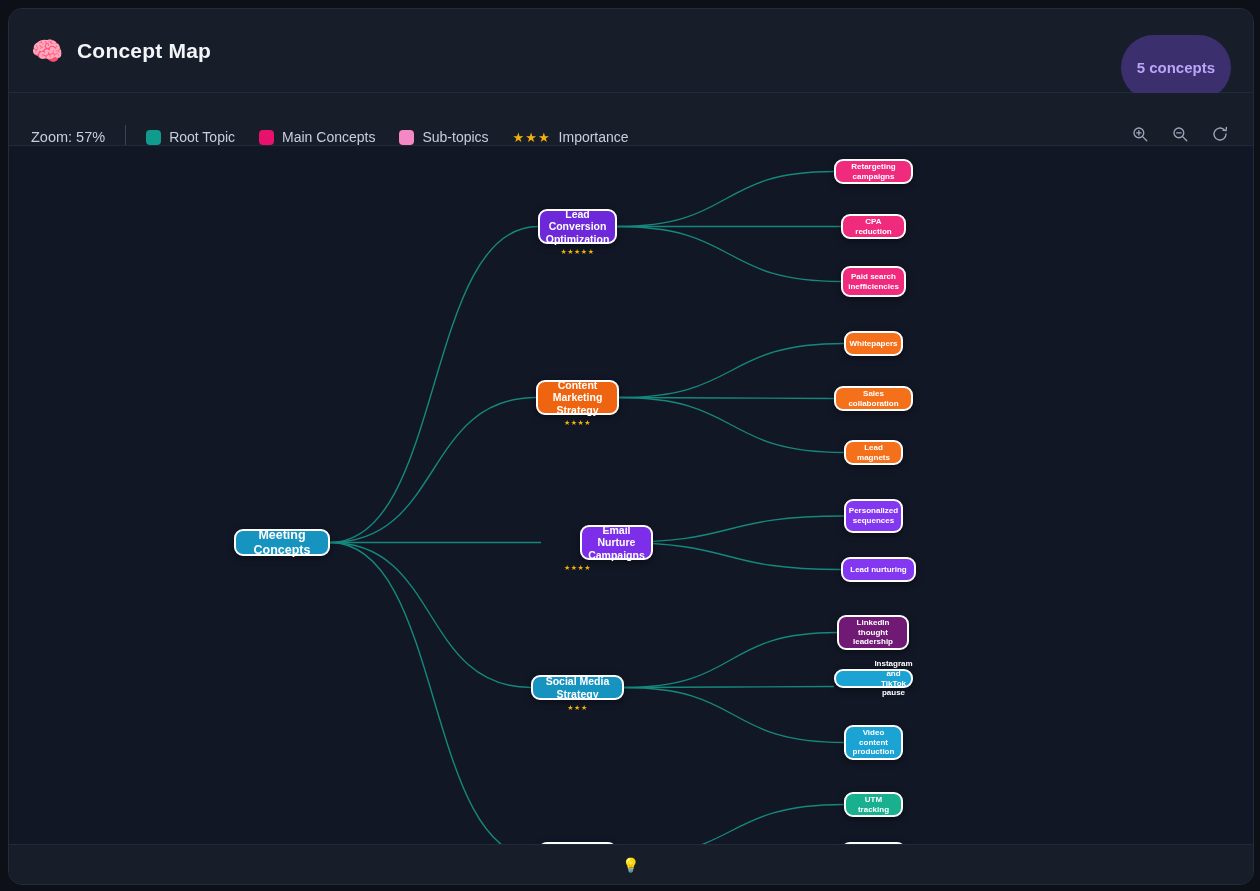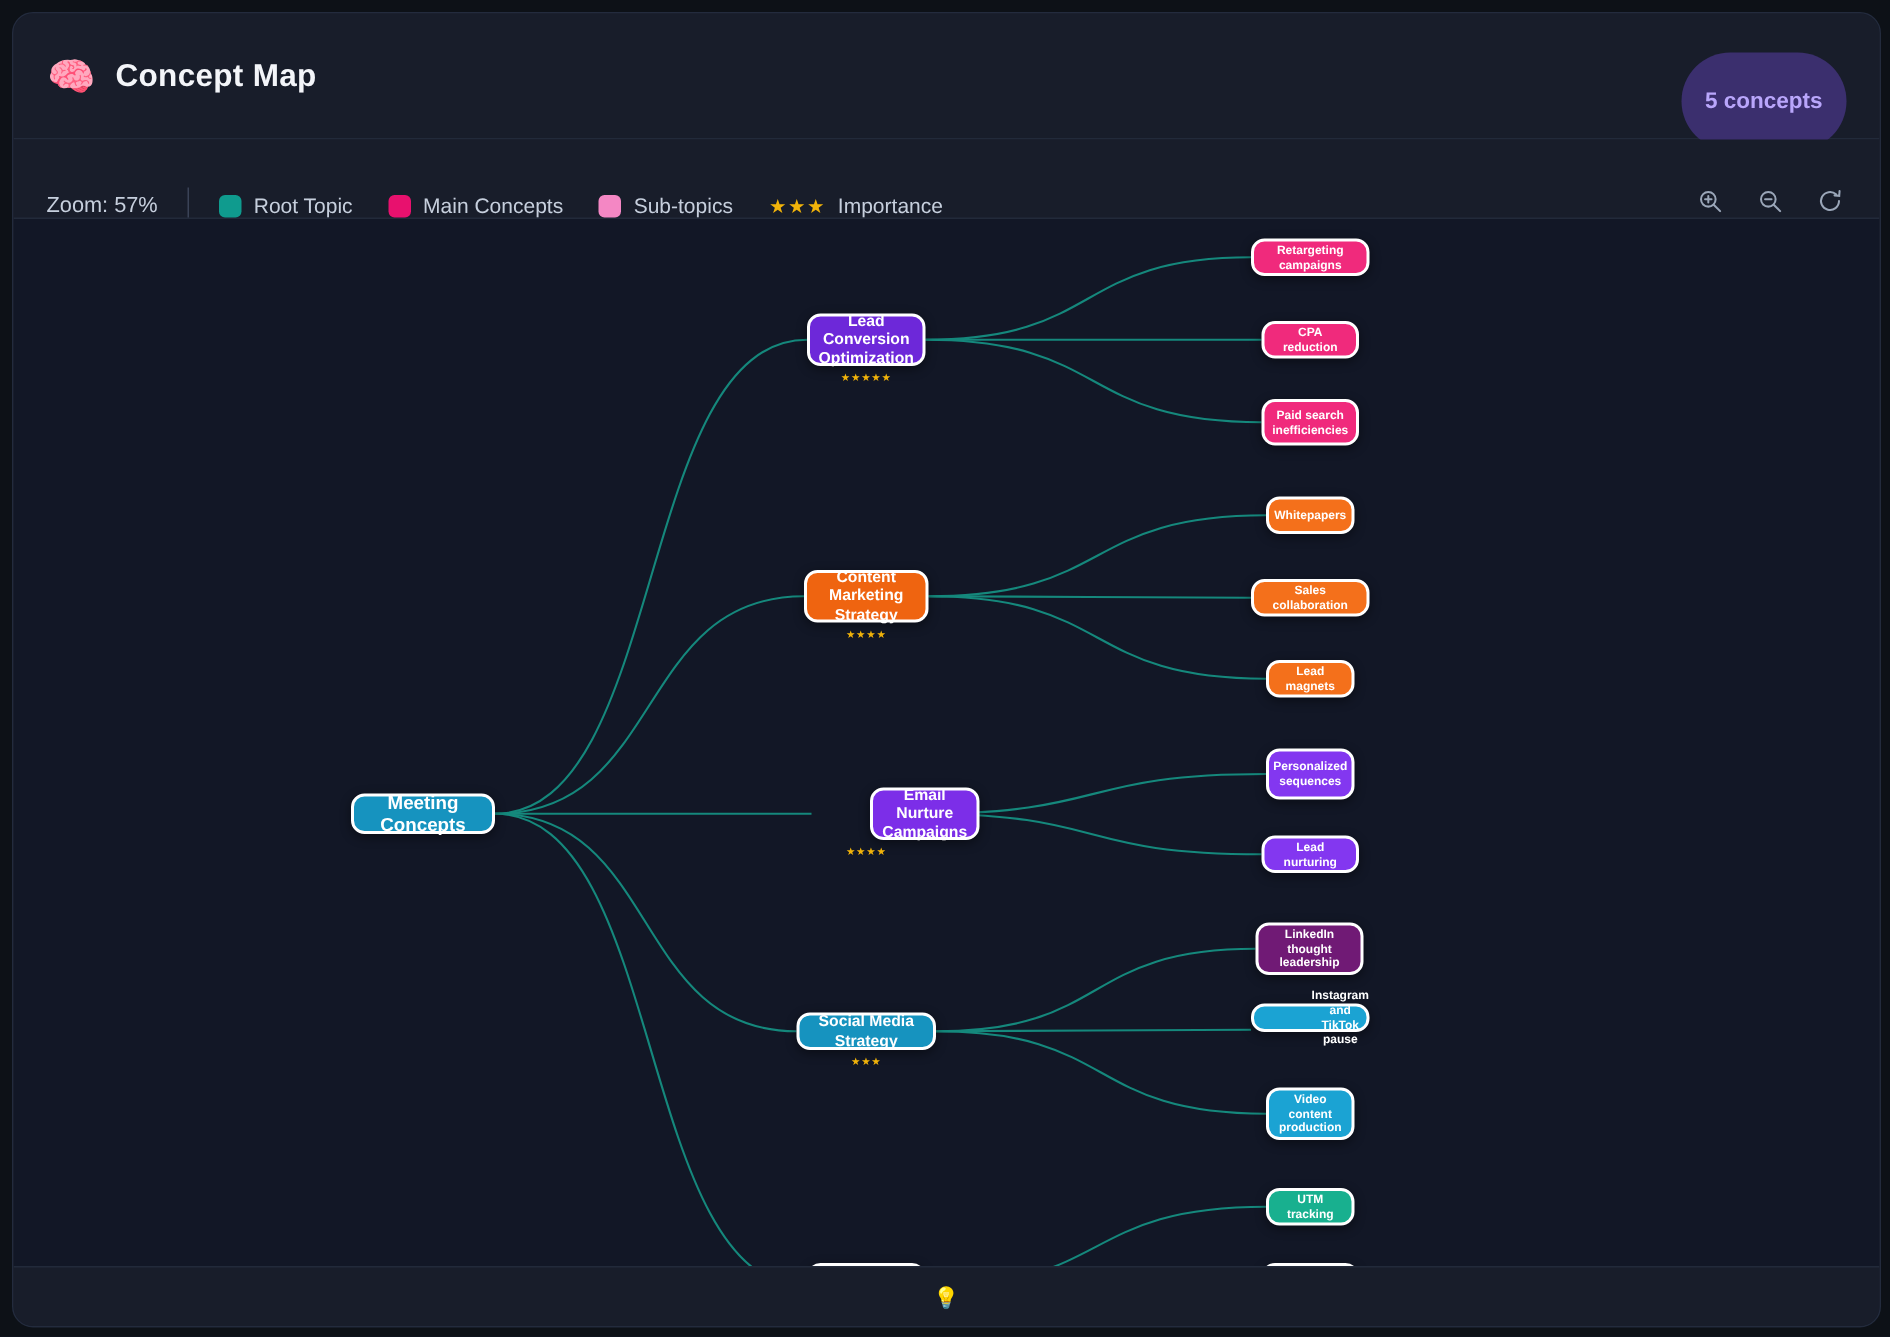--- a/index.html
+++ b/index.html
@@ -189,21 +189,21 @@
       <div class="node sub" style="left: 832px; top: 68px; width: 65px; height: 25px; background: rgb(240, 42, 124);">CPA reduction</div>
       <div class="node sub" style="left: 832px; top: 120px; width: 65px; height: 31px; background: rgb(240, 42, 124);">Paid search inefficiencies</div>
       <div class="node main" style="left: 529px; top: 63px; width: 79px; height: 35px; background: #6d28d9;">Lead Conversion Optimization</div>
       <div class="stars" style="left: 529px; top: 102px; width: 79px;">★★★★★</div>
       <div class="node sub" style="left: 835px; top: 185px; width: 59px; height: 25px; background: rgb(244, 112, 27);">Whitepapers</div>
       <div class="node sub" style="left: 825px; top: 240px; width: 79px; height: 25px; background: rgb(244, 112, 27);">Sales collaboration</div>
       <div class="node sub" style="left: 835px; top: 294px; width: 59px; height: 25px; background: rgb(244, 112, 27);">Lead magnets</div>
       <div class="node main" style="left: 527px; top: 234px; width: 83px; height: 35px; background: rgb(239, 100, 16);">Content Marketing Strategy</div>
       <div class="stars" style="left: 527px; top: 273px; width: 83px;">★★★★</div>
       <div class="node sub" style="left: 835px; top: 353px; width: 59px; height: 34px; background: rgb(131, 55, 240);">Personalized sequences</div>
-      <div class="node sub" style="left: 832px; top: 411px; width: 65px; height: 25px; background: rgb(131, 55, 240);">Lead nurturing</div>
+      <div class="node sub" style="left: 832px; top: 411px; width: 75px; height: 25px; background: rgb(131, 55, 240);">Lead nurturing</div>
       <div class="node main" style="left: 532px; top: 379px; width: 73px; height: 35px; background: rgb(124, 46, 232); margin-left: 39px;">Email Nurture Campaigns</div>
       <div class="stars" style="left: 532px; top: 418px; width: 73px;">★★★★</div>
       <div class="node sub" style="left: 828px; top: 469px; width: 72px; height: 35px; background: #701a75;">LinkedIn thought leadership</div>
       <div class="node sub" style="left: 825px; top: 523px; width: 79px; height: 19px; background: rgb(27, 163, 211); padding-left: 46px;">Instagram and TikTok pause</div>
       <div class="node sub" style="left: 835px; top: 579px; width: 59px; height: 35px; background: rgb(27, 163, 211);">Video content production</div>
       <div class="node main" style="left: 522px; top: 529px; width: 93px; height: 25px; background: rgb(22, 147, 191);">Social Media Strategy</div>
       <div class="stars" style="left: 522px; top: 558px; width: 93px;">★★★</div>
       <div class="node sub" style="left: 835px; top: 646px; width: 59px; height: 25px; background: rgb(24, 176, 143);">UTM tracking</div>
       <div class="node sub" style="left: 832px; top: 696px; width: 65px; height: 25px; background: rgb(24, 176, 143);">CRM lead source</div>
       <div class="node main" style="left: 529px; top: 696px; width: 79px; height: 32px; background: rgb(22, 160, 133);">Measurement and</div>

